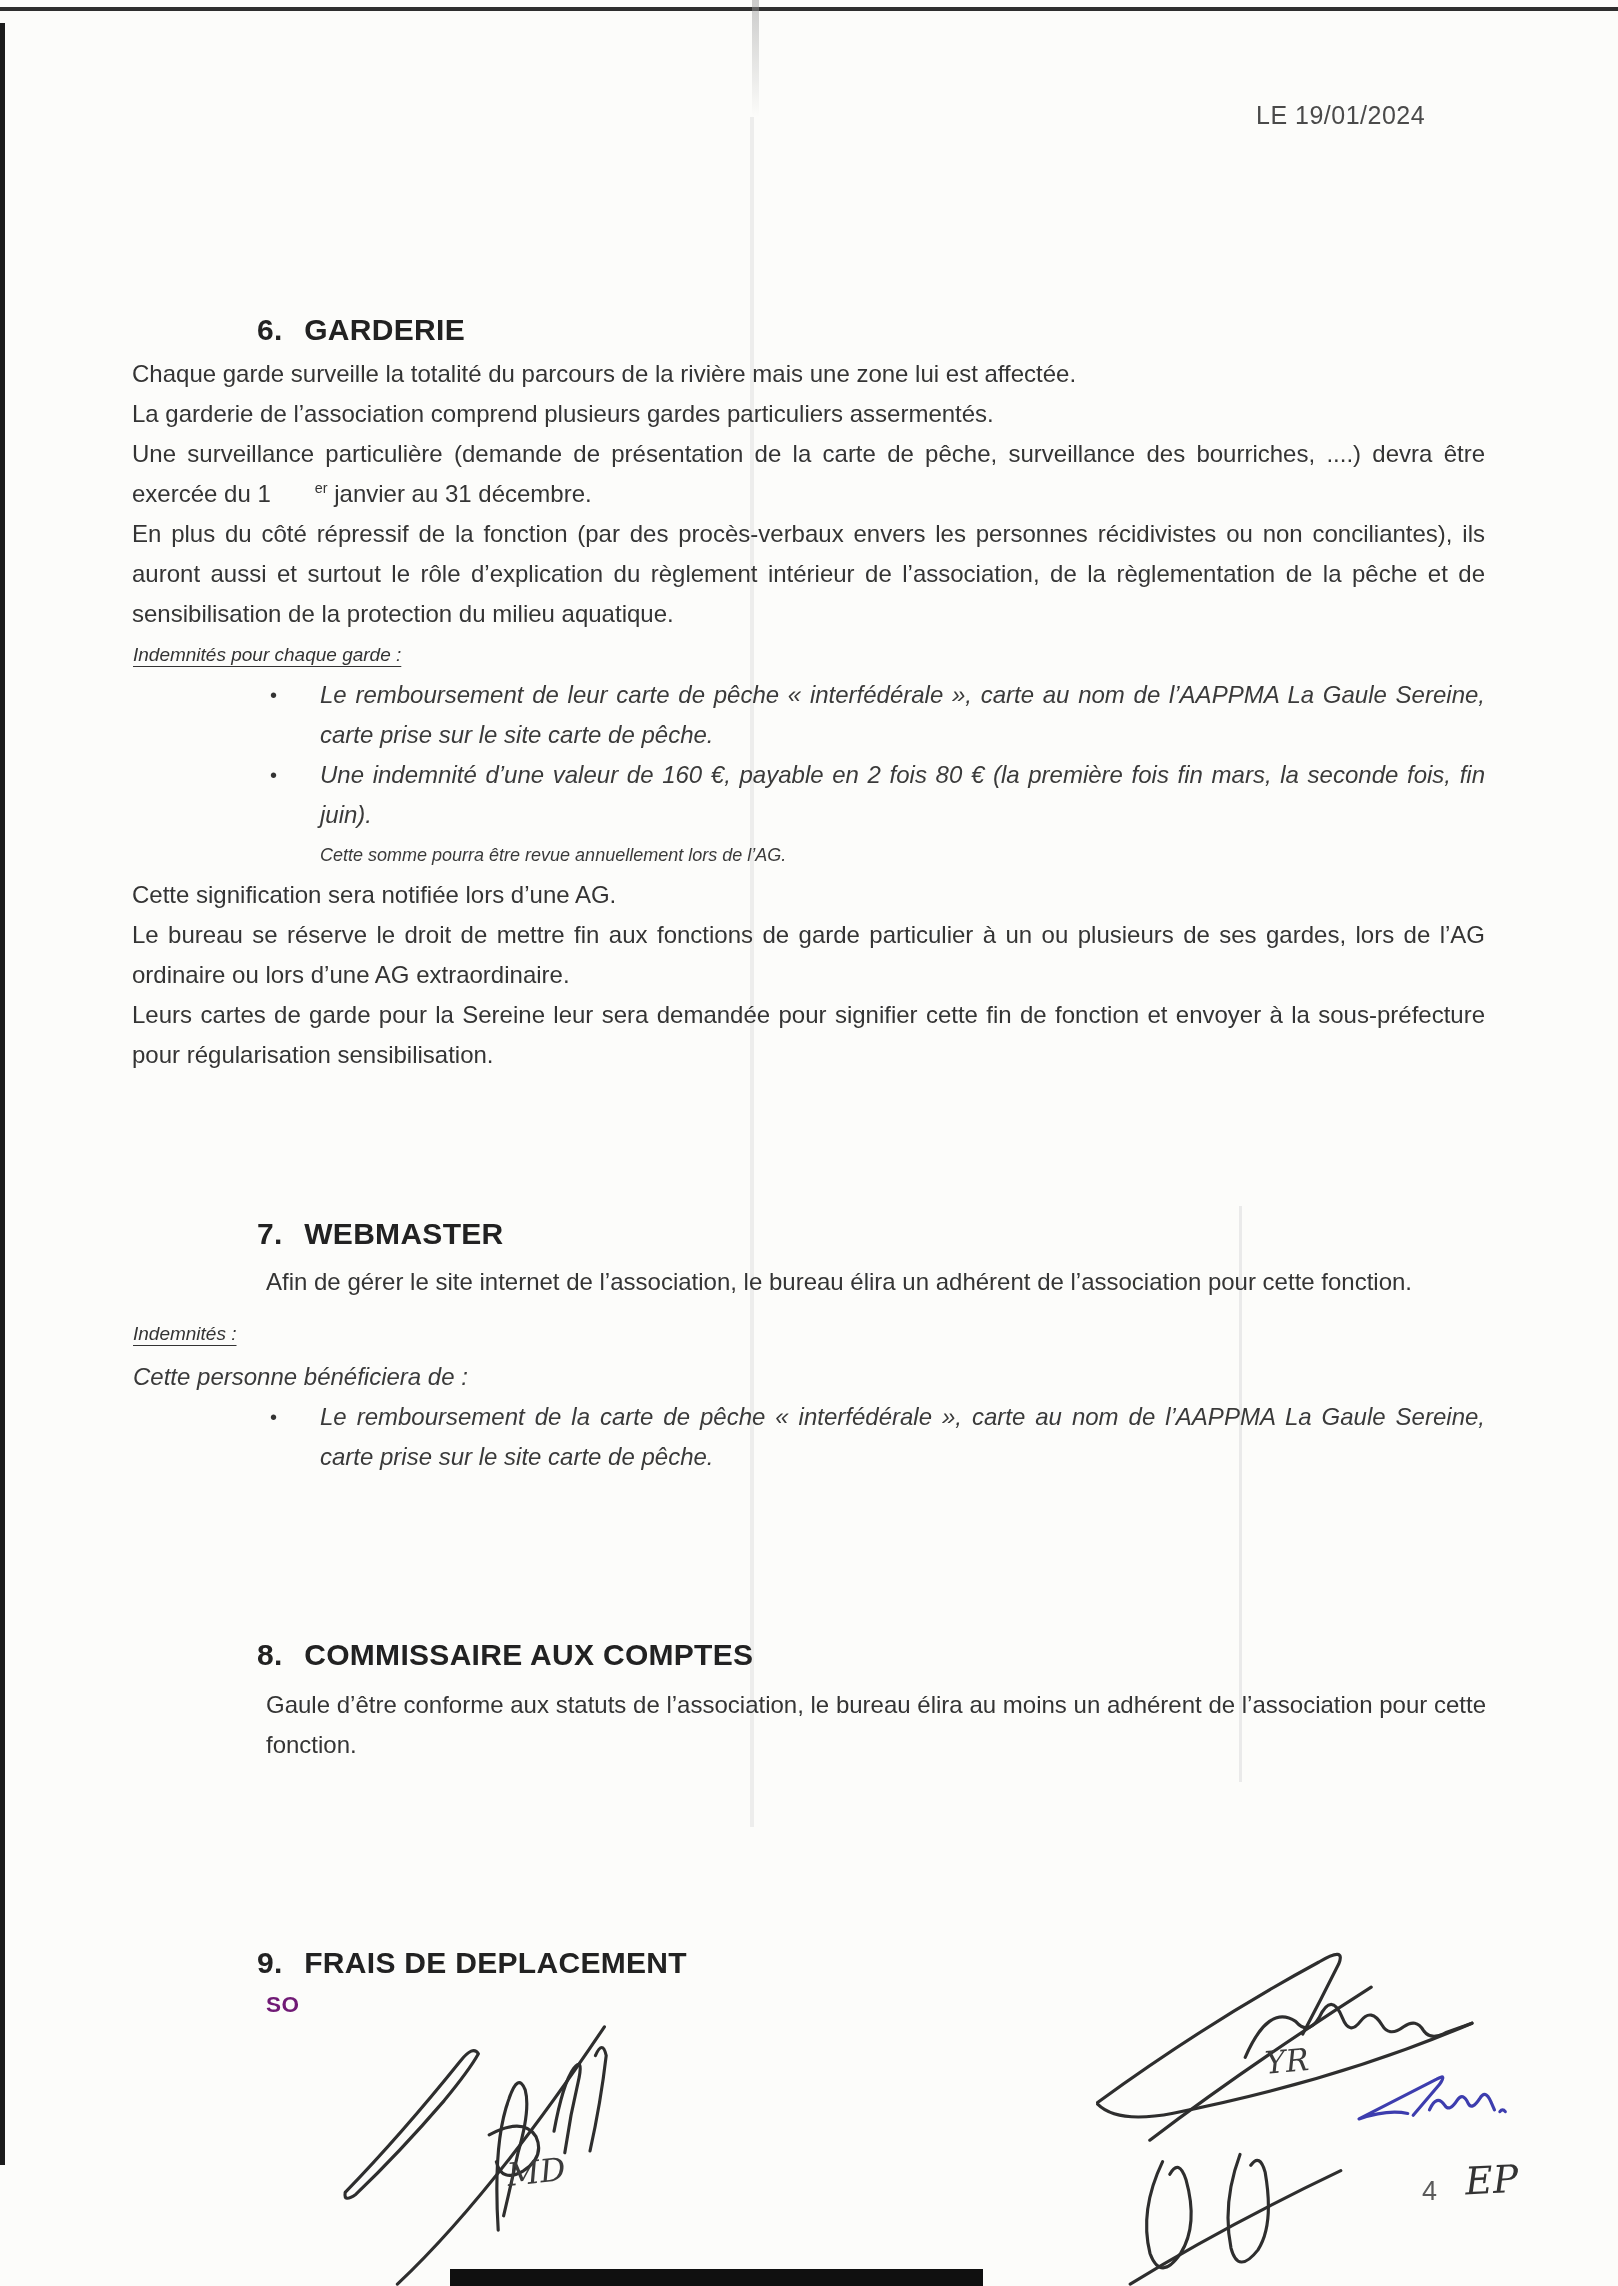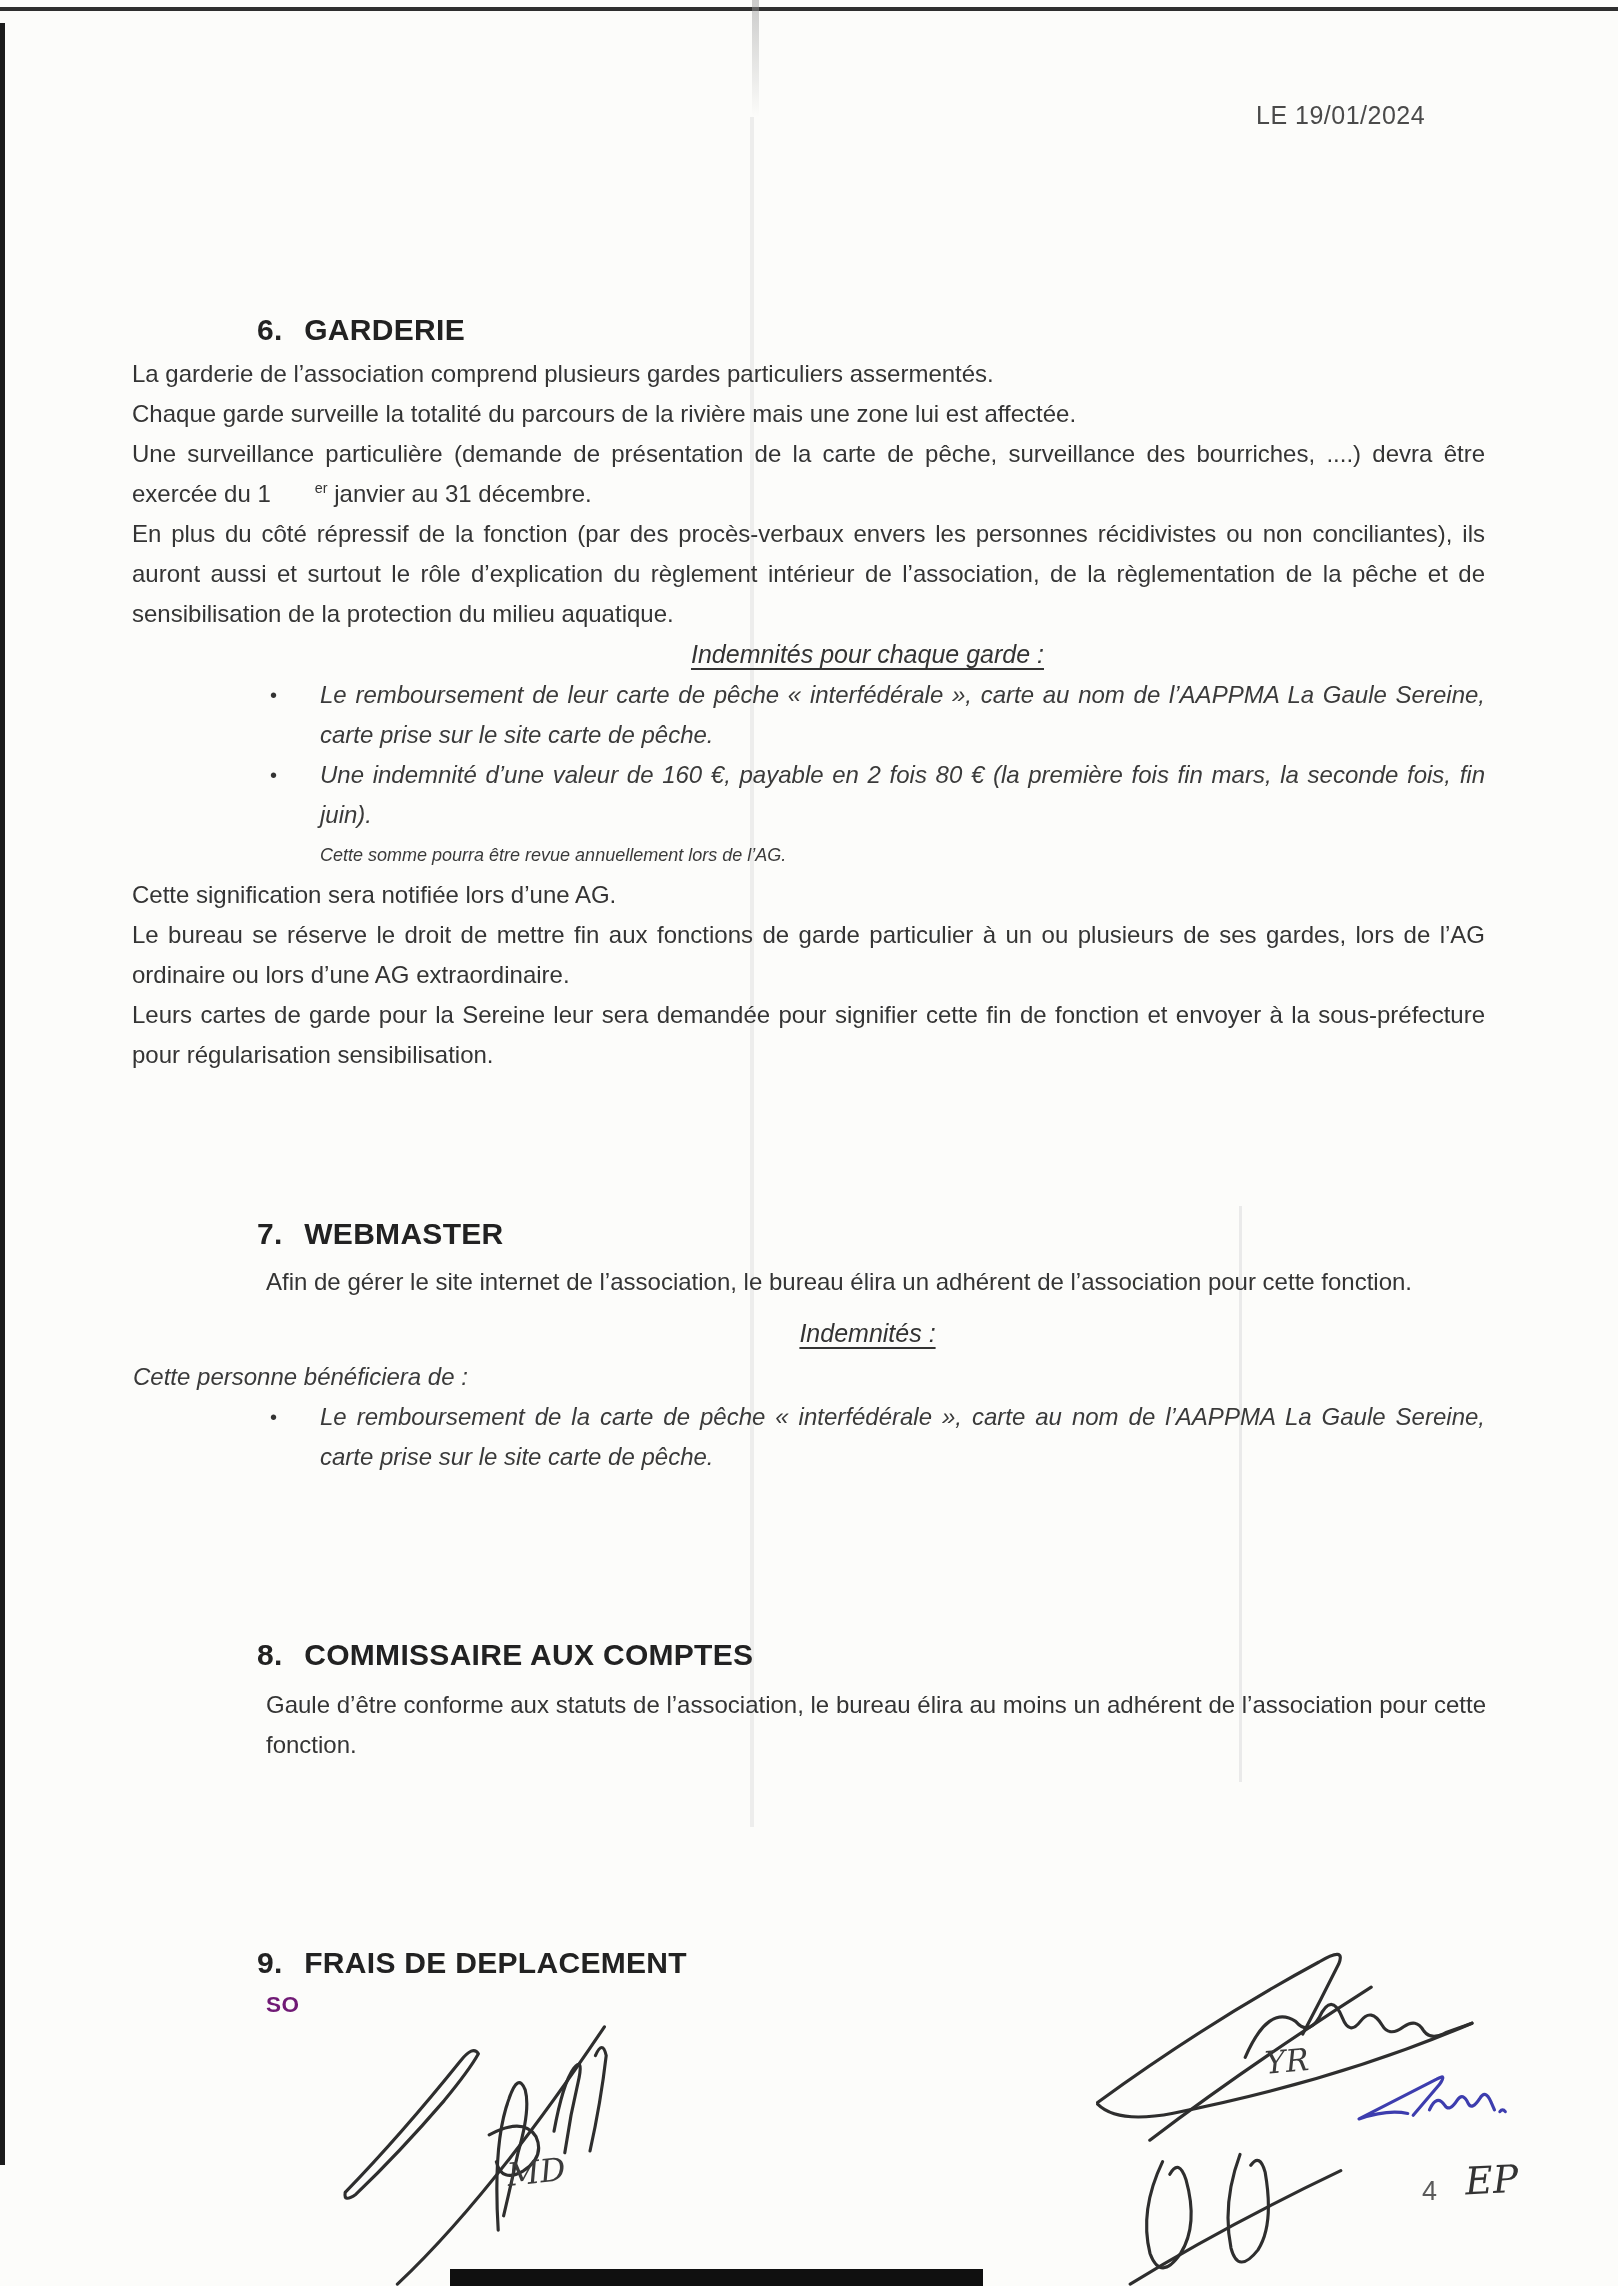--- a/index.html
+++ b/index.html
@@ -13,22 +13,22 @@
   .streak2{position:absolute;left:750px;top:117px;width:3.6px;height:1710px;background:#dcdcdc;opacity:.45;}
   .streak3{position:absolute;left:1239px;top:1206px;width:2.7px;height:576px;background:#e2e2e2;opacity:.7;}
   
   .date{position:absolute;left:1256px;top:101px;font-size:25px;color:#4a4a4a;letter-spacing:0.5px;}
   .sec{position:absolute;left:0;right:0;}
   .head{display:flex;gap:21.6px;margin:0 0 7.2px 257px;font-size:30px;font-weight:700;color:#222;letter-spacing:0.3px;}
   .pm{margin:0 0 0 132px;width:1353px;font-size:24px;line-height:40px;color:#343434;}
   .p-ind{margin-left:266px;width:1220px;}
   .just{text-align:justify;}
   .sup{font-size:14.4px;vertical-align:super;line-height:0;margin-left:44px;}
-  .ih{margin:0 16px 0 133px;font-size:25px;line-height:41px;font-style:italic;color:#333;
-      text-decoration:underline;text-underline-offset:5.4px;text-align:center;}
+  .ih{margin:0 16px 0 133px;font-size:19px;line-height:41px;font-style:italic;color:#333;
+      text-decoration:underline;text-underline-offset:5.4px;}
   .bullet{display:flex;margin-left:270px;width:1215px;}
   .bm{width:50px;font-size:20px;line-height:40px;color:#333;flex:0 0 50px;}
   .bt{margin:0;width:1166px;font-size:24px;line-height:40px;font-style:italic;color:#3a3a3a;}
   .bn{margin:0 0 0 320px;font-size:18px;line-height:40px;font-style:italic;color:#3a3a3a;}
   .lead-it{margin:2.7px 0 0 133px;font-size:24px;line-height:41px;font-style:italic;color:#3a3a3a;}
   .so{margin:12px 0 0 266px;font-size:22.5px;font-weight:600;letter-spacing:0.5px;color:#701a75;}
   .mb12{margin-bottom:10.8px;} .mb14{margin-bottom:12.6px;} .mt12{margin-top:10.8px;}
   
   .sig{position:absolute;}
   .sig path{fill:none;stroke-width:3.5;stroke-linecap:round;stroke-linejoin:round;}
@@ -50,22 +50,22 @@
   <div class="streak2"></div>
   <div class="streak3"></div>
 
   <div class="date">LE 19/01/2024</div>
 
   <section class="sec" style="top:313px">
     <h2 class="head">
       <span>6.</span>
       <span>GARDERIE</span>
     </h2>
+    <p class="pm">Chaque garde surveille la totalité du parcours de la rivière mais une zone lui est affectée.</p>
     <p class="pm">La garderie de l’association comprend plusieurs gardes particuliers assermentés.</p>
-    <p class="pm">Chaque garde surveille la totalité du parcours de la rivière mais une zone lui est affectée.</p>
     <p class="pm just"><span>Une surveillance particulière (demande de présentation de la carte de pêche, surveillance des bourriches, ....) devra être exercée du 1</span><sup class="sup">er</sup><span> janvier au 31 décembre.</span></p>
     <p class="pm just">En plus du côté répressif de la fonction (par des procès-verbaux envers les personnes récidivistes ou non conciliantes), ils auront aussi et surtout le rôle d’explication du règlement intérieur de l’association, de la règlementation de la pêche et de sensibilisation de la protection du milieu aquatique.</p>
     <p class="ih">Indemnités pour chaque garde :</p>
     <div class="bullet">
       <span class="bm">•</span>
       <p class="bt just">Le remboursement de leur carte de pêche « interfédérale », carte au nom de l’AAPPMA La Gaule Sereine, carte prise sur le site carte de pêche.</p>
     </div>
     <div class="bullet">
       <span class="bm">•</span>
       <p class="bt just">Une indemnité d’une valeur de 160 €, payable en 2 fois 80 € (la première fois fin mars, la seconde fois, fin juin).</p>

